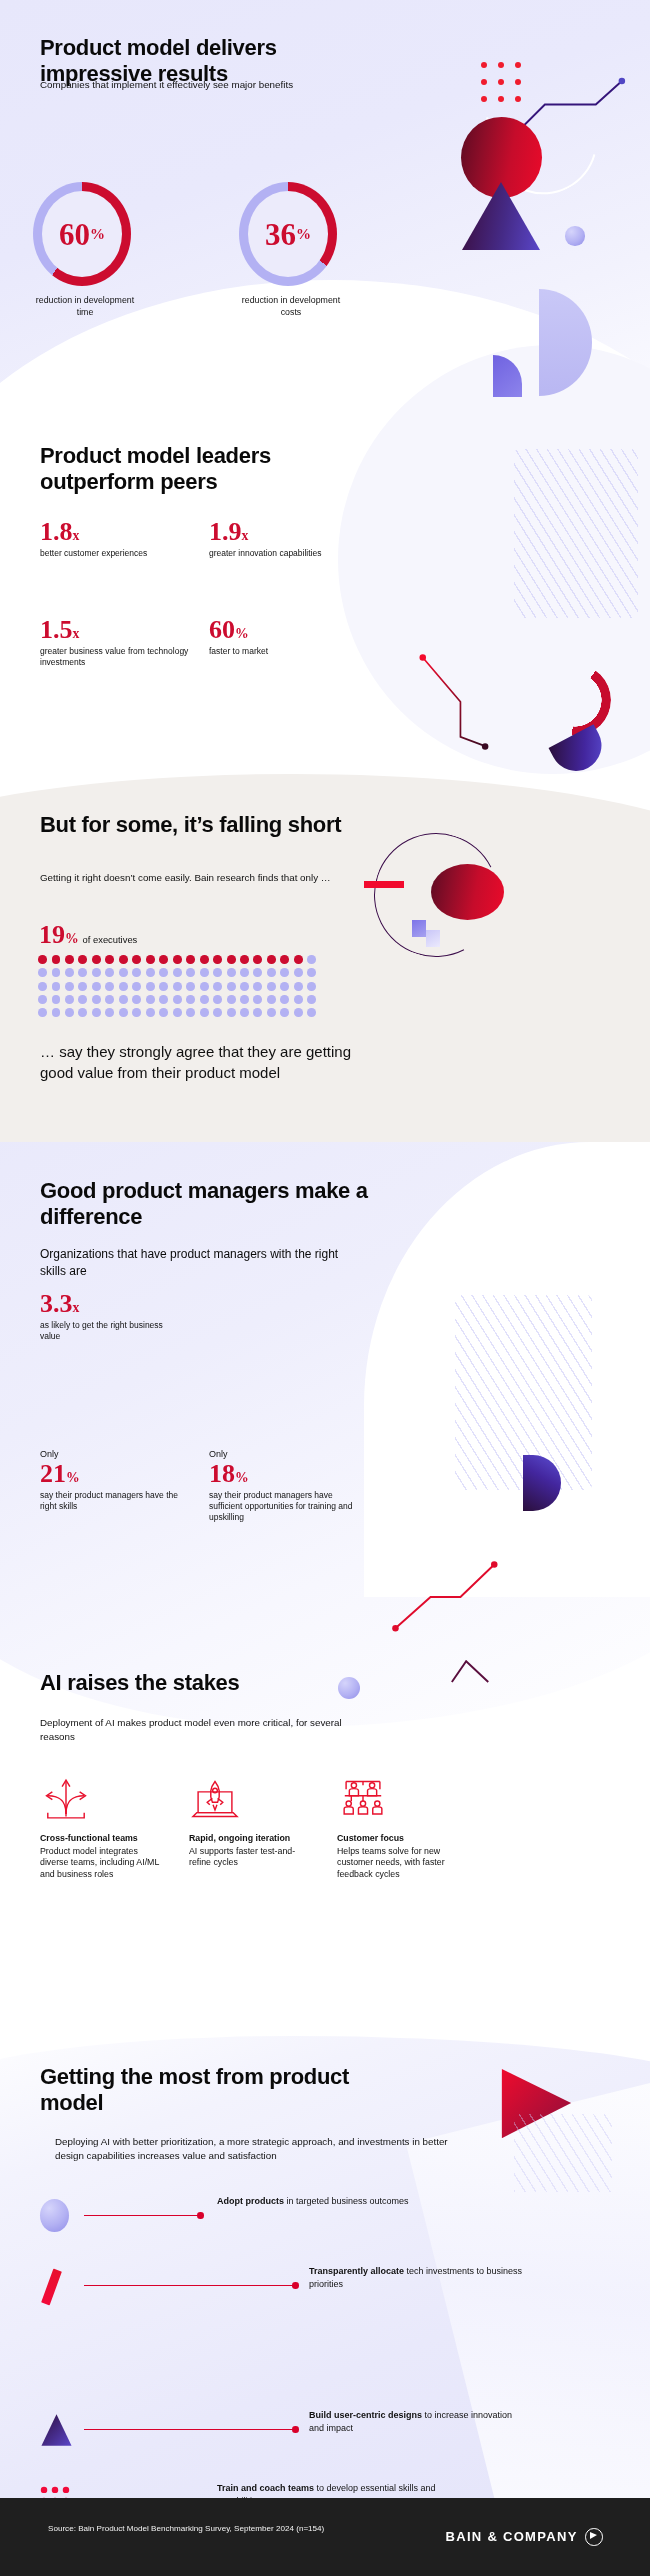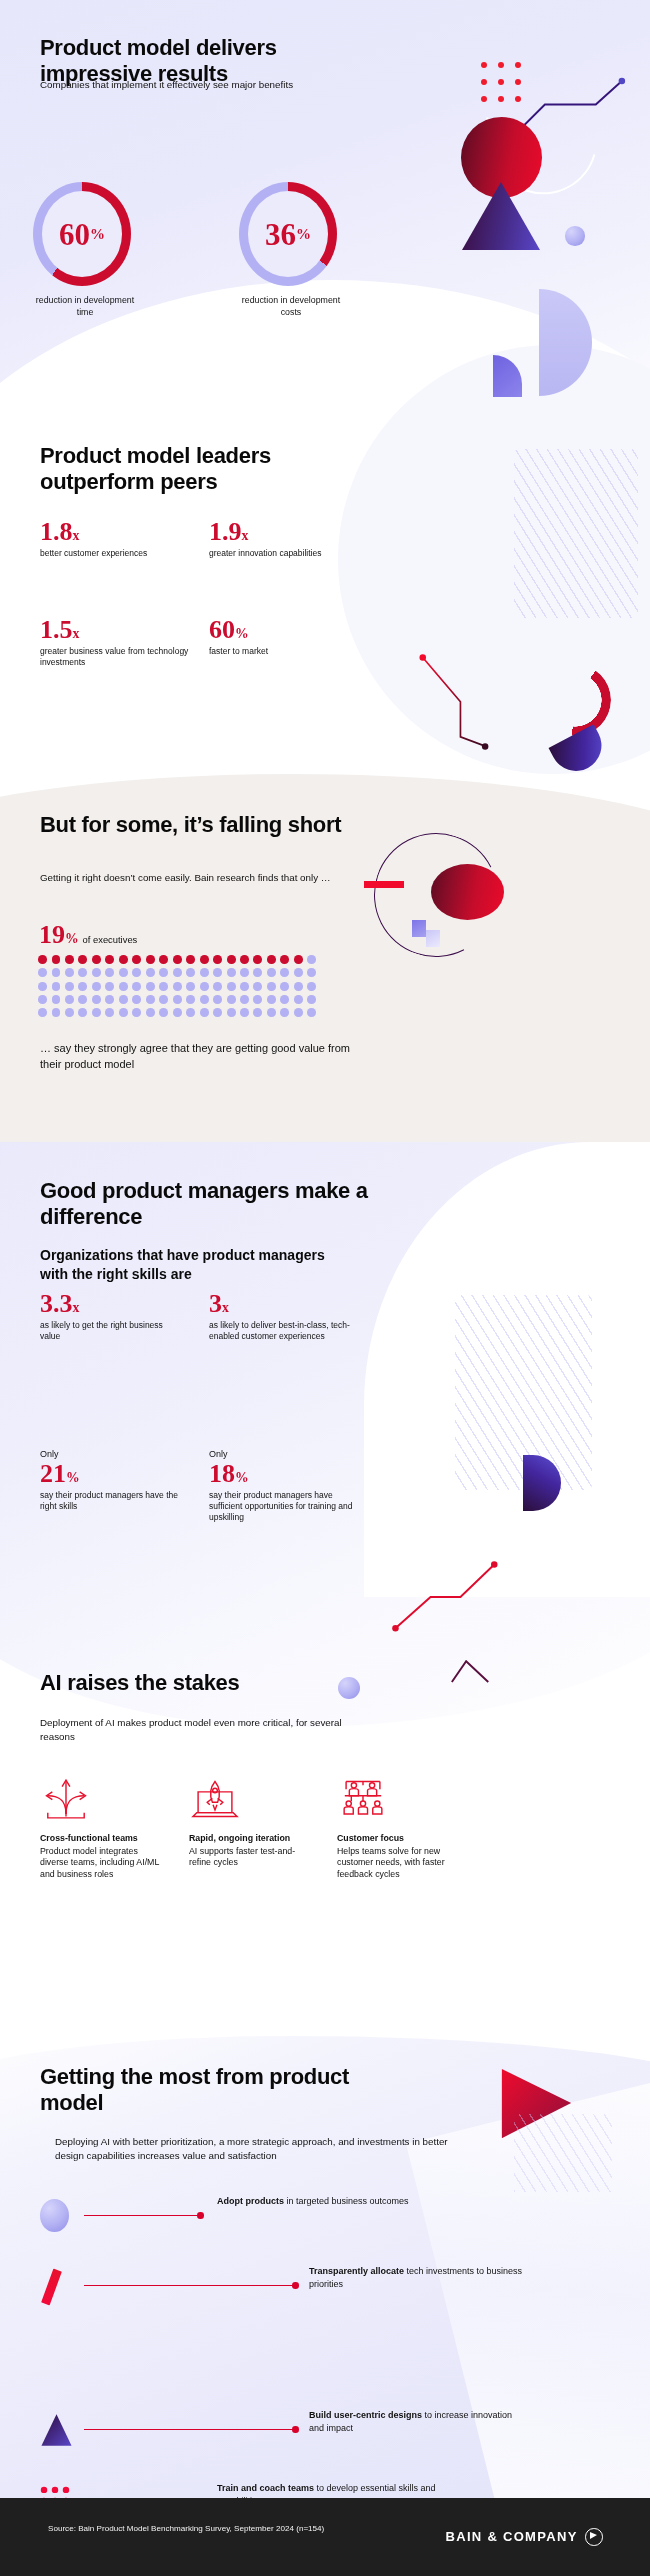--- a/index.html
+++ b/index.html
@@ -118,21 +118,21 @@
   .sq-lav1 { background:linear-gradient(150deg,#7d74e8,#a7a2f0); }
   .sq-lav2 { background:linear-gradient(150deg,#c9c6f8,#eceafd); }
 
   
   .h1 {
     font-size:22px; font-weight:700; line-height:1.18; letter-spacing:-0.3px; color:#0a0a0a;
   }
   .sub {
     font-size:9.8px; line-height:1.42; color:#111; font-weight:400;
   }
-  .lead-bold { font-size:14px; font-weight:700; line-height:1.38; color:#0a0a0a; }
+  .lead-bold { font-size:12px; font-weight:400; line-height:1.38; color:#0a0a0a; }
   .stat {
     font-family:"Liberation Serif", serif;
     font-weight:700; color:#cc0c2f; line-height:.9;
   }
   .stat-num { font-size:26px; }
   .stat-unit { font-size:13.7px; font-weight:700; }
   .stat-cap { font-size:8.5px; line-height:1.34; color:#111; margin-top:4.6px; }
 
   
   .s1 { position:absolute; z-index:5; left:0; top:0; width:651px; height:416px; }
@@ -169,21 +169,21 @@
   
   .s3 { position:absolute; z-index:5; left:0; top:781px; width:651px; height:364px; }
   .s3 .h1 { position:absolute; left:40px; top:31px; width:338px; }
   .s3 .sub { position:absolute; left:40px; top:90px; width:306px; }
   .pct19 { position:absolute; left:39px; top:141px; display:flex; align-items:baseline; }
   .pct19 b { font-family:"Liberation Serif",serif; font-size:26px; color:#cc0c2f; font-weight:700; line-height:1; }
   .pct19 i { font-style:normal; font-family:"Liberation Serif",serif; font-size:13.7px; color:#cc0c2f; font-weight:700; }
   .pct19 span { font-size:9.4px; color:#111; margin-left:3.9px; }
   #dotmatrix { position:absolute; left:38px; top:174px; }
   #dotmatrix .d { position:absolute; width:8.5px; height:8.5px; border-radius:50%; }
-  .s3 .outro { position:absolute; left:40px; top:260px; width:325px; font-size:11px; line-height:1.42; }
+  .s3 .outro { position:absolute; left:40px; top:260px; width:325px; font-size:15px; line-height:1.42; }
 
   
   .s4 { position:absolute; z-index:5; left:0; top:1145px; width:651px; height:494px; }
   .s4 .h1 { position:absolute; left:40px; top:33px; width:364px; }
   .s4 .lead1 { position:absolute; left:40px; top:101px; width:306px; }
   .s4 .lead2 { position:absolute; left:40px; top:262px; width:306px; }
 
   
   .s5 { position:absolute; z-index:5; left:0; top:1639px; width:527px; height:390px; }
   .s5 .h1 { position:absolute; left:40px; top:31px; width:364px; }
@@ -498,26 +498,20 @@
   <section class="s4">
     <h1 class="h1">Good product managers make a difference</h1>
     <p class="lead-bold lead1">Organizations that have product managers with the right skills are</p>
 
     <div class="cell" style="left:40px;top:147px;width:140px;">
       <div class="stat">
         <span class="stat-num">3.3</span><span class="stat-unit">x</span>
       </div>
       <div class="stat-cap">as likely to get the right business value</div>
     </div>
-    <div class="cell" style="left:209px;top:147px;width:153px;">
-      <div class="stat">
-        <span class="stat-num">3</span><span class="stat-unit">x</span>
-      </div>
-      <div class="stat-cap">as likely to deliver best-in-class, tech-enabled customer experiences</div>
-    </div>
 
 
     <div class="cell" style="left:40px;top:304px;width:140px;">
       <div style="font-size:9px;margin-bottom:2.6px;">Only</div>
       <div class="stat">
         <span class="stat-num">21</span><span class="stat-unit">%</span>
       </div>
       <div class="stat-cap">say their product managers have the right skills</div>
     </div>
     <div class="cell" style="left:209px;top:304px;width:153px;">

